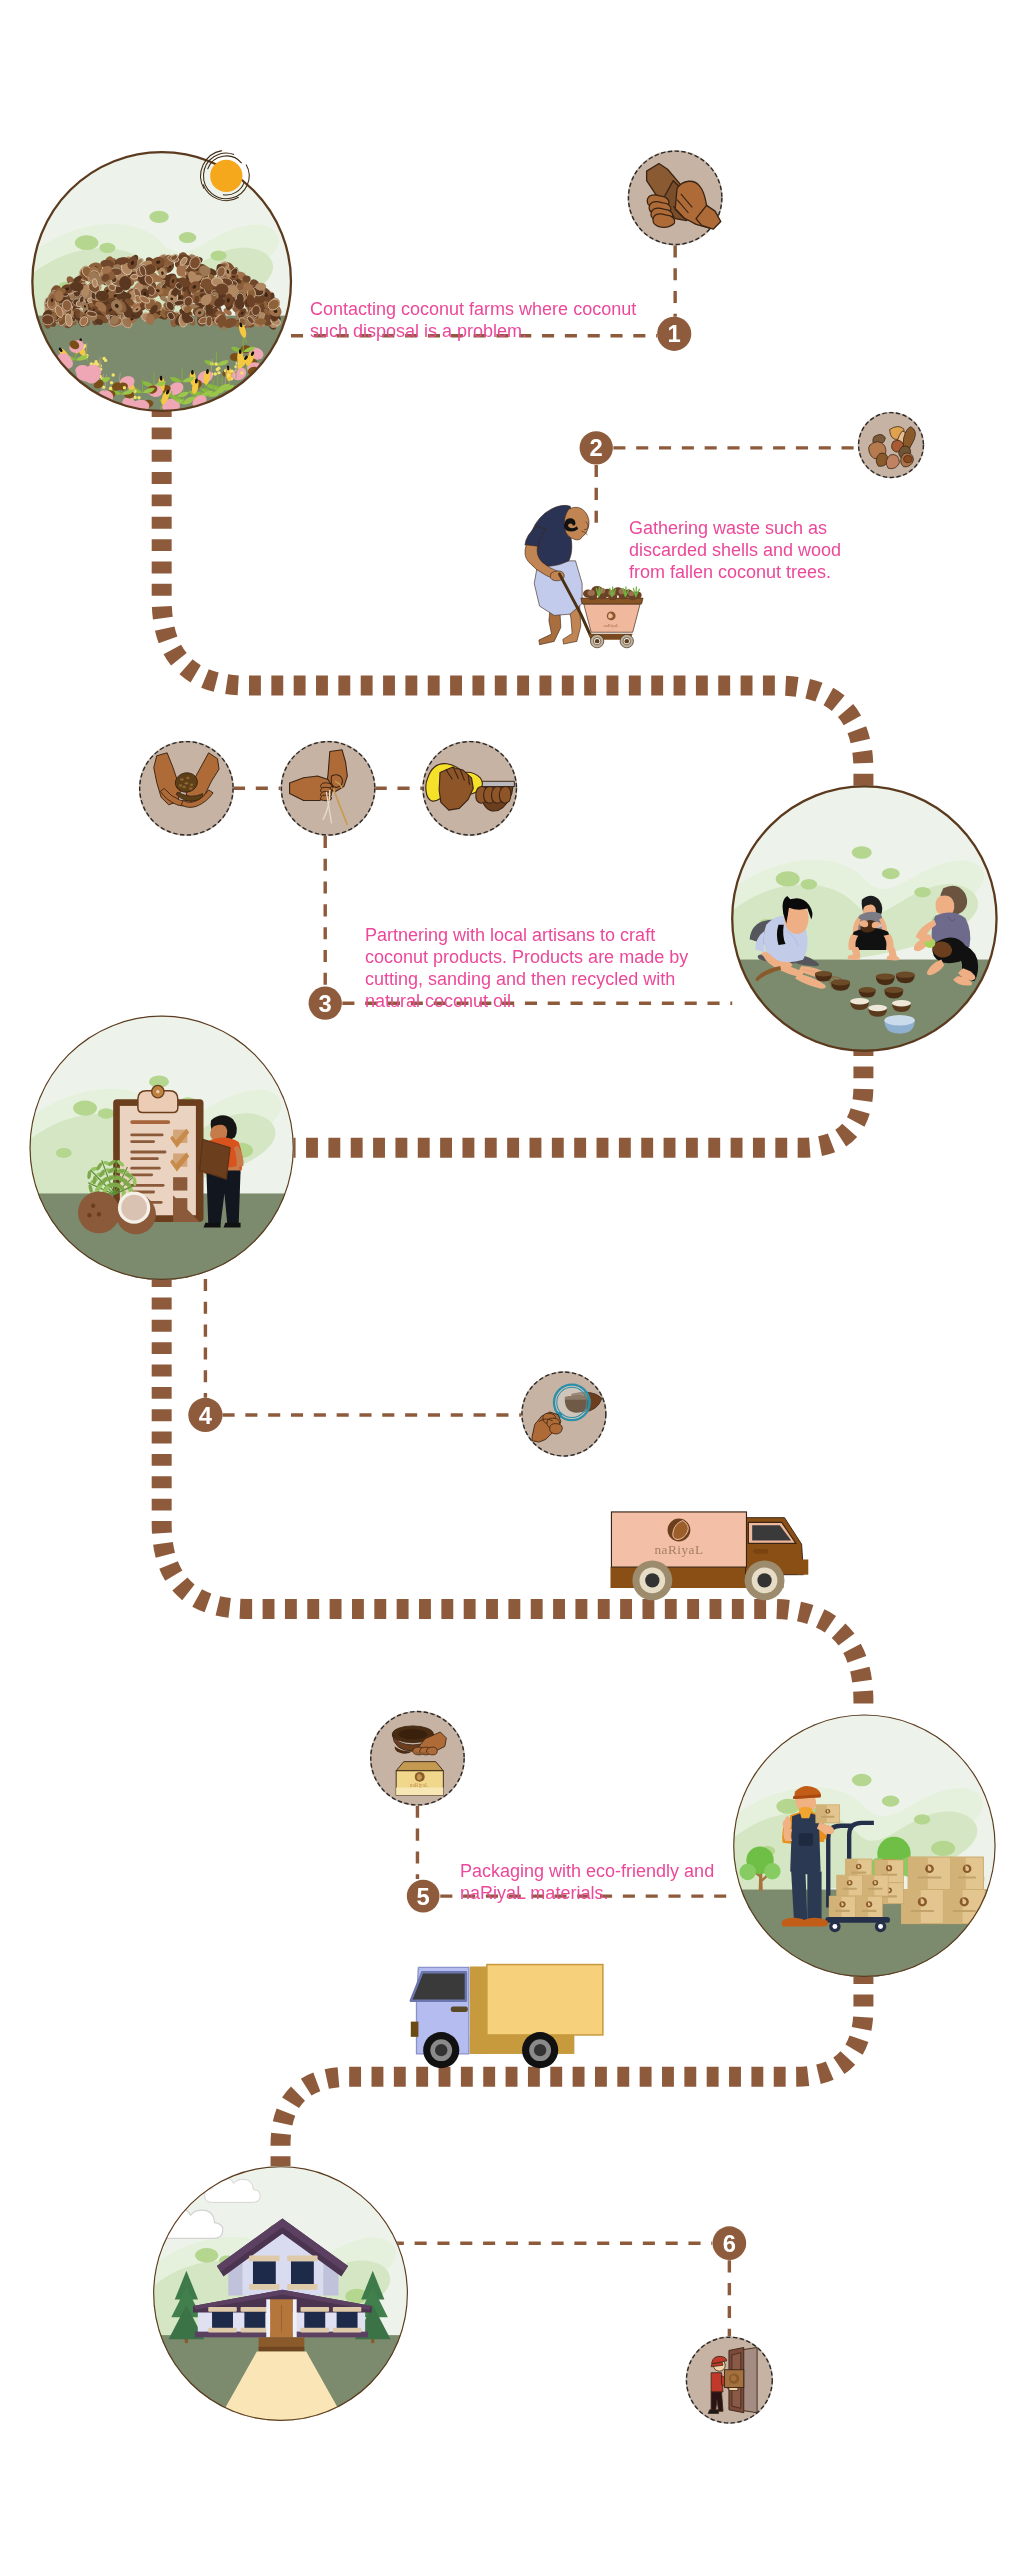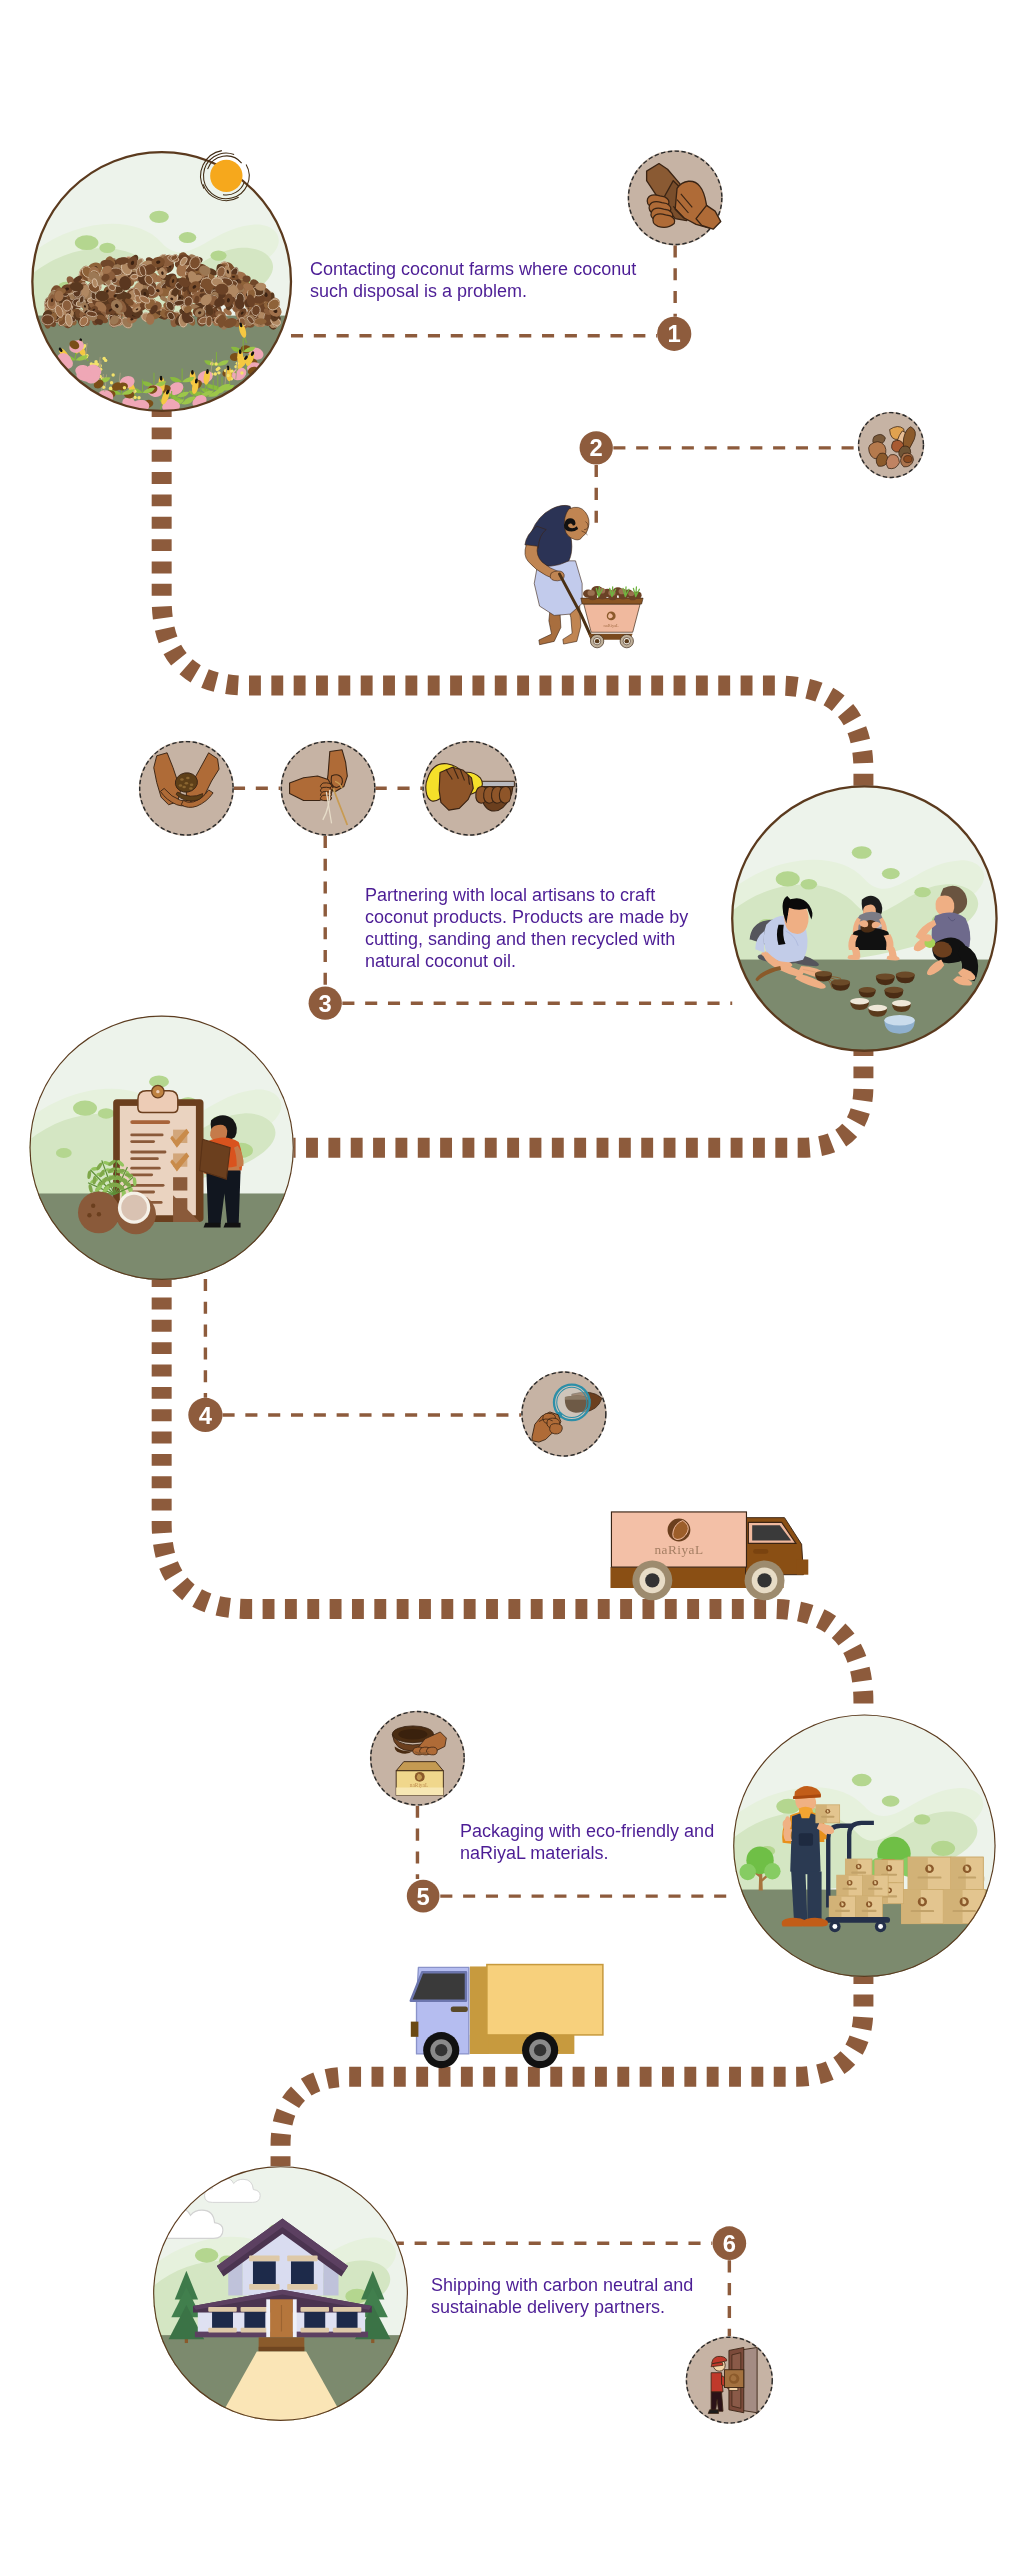--- a/index.html
+++ b/index.html
@@ -1,20 +1,20 @@
 <!DOCTYPE html>
 <html style="font-size:15px"><head>
 <meta charset="utf-8">
 <style>
   html,body{margin:0;padding:0;background:#fff;}
   body{width:1027px;height:2576px;position:relative;overflow:hidden;
        font-family:"Liberation Sans",sans-serif;-webkit-font-smoothing:antialiased;}
   #stage{position:absolute;left:0;top:0;width:1027px;height:2576px;}
   svg#art{position:absolute;left:0;top:0;width:1027px;height:2576px;display:block;}
-  .cap{position:absolute;font-size:18px;line-height:22px;color:#4c1d95;white-space:nowrap;}
+  .cap{position:absolute;font-size:18px;line-height:22px;color:#ec4899;white-space:nowrap;margin-top:40px;}
   .ln{white-space:nowrap;}
 </style>
 </head>
 <body>
 
 <div id="stage">
 <svg id="art" viewBox="0 0 1080 2709" xmlns="http://www.w3.org/2000/svg">
 <defs>
         <clipPath id="clips1">
           <circle cx="170" cy="296" r="136"></circle>
@@ -1977,28 +1977,29 @@
               </g>
             </g>
 </g>
         </g>
       </g>
     </svg>
 <div class="cap" style="left:310px;top:258px">
       <div class="ln">Contacting coconut farms where coconut</div>
       <div class="ln">such disposal is a problem.</div>
     </div>
+<div class="cap" style="left:629px;top:477px">
+      <div class="ln">Gathering waste such as</div>
+      <div class="ln">discarded shells and wood</div>
+      <div class="ln">from fallen coconut trees.</div>
+    </div>
 <div class="cap" style="left:365px;top:884px">
       <div class="ln">Partnering with local artisans to craft</div>
       <div class="ln">coconut products. Products are made by</div>
       <div class="ln">cutting, sanding and then recycled with</div>
       <div class="ln">natural coconut oil.</div>
     </div>
 <div class="cap" style="left:460px;top:1820px">
       <div class="ln">Packaging with eco-friendly and</div>
       <div class="ln">naRiyaL materials.</div>
     </div>
-<div class="cap" style="left:431px;top:2274px">
-      <div class="ln">Shipping with carbon neutral and</div>
-      <div class="ln">sustainable delivery partners.</div>
-    </div>
 </div>
 
 
 </body></html>

